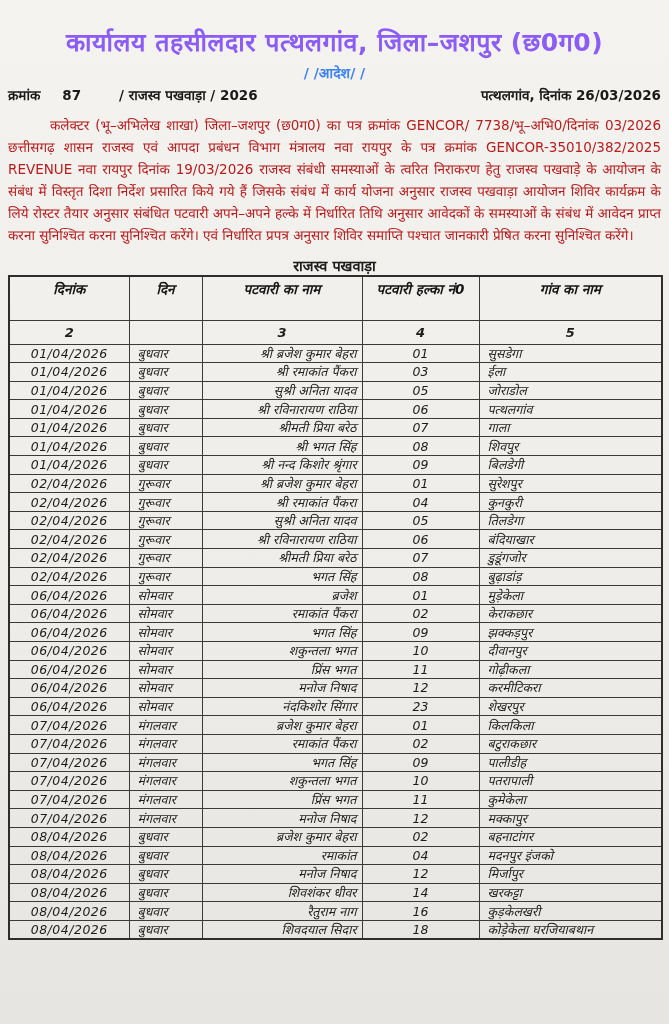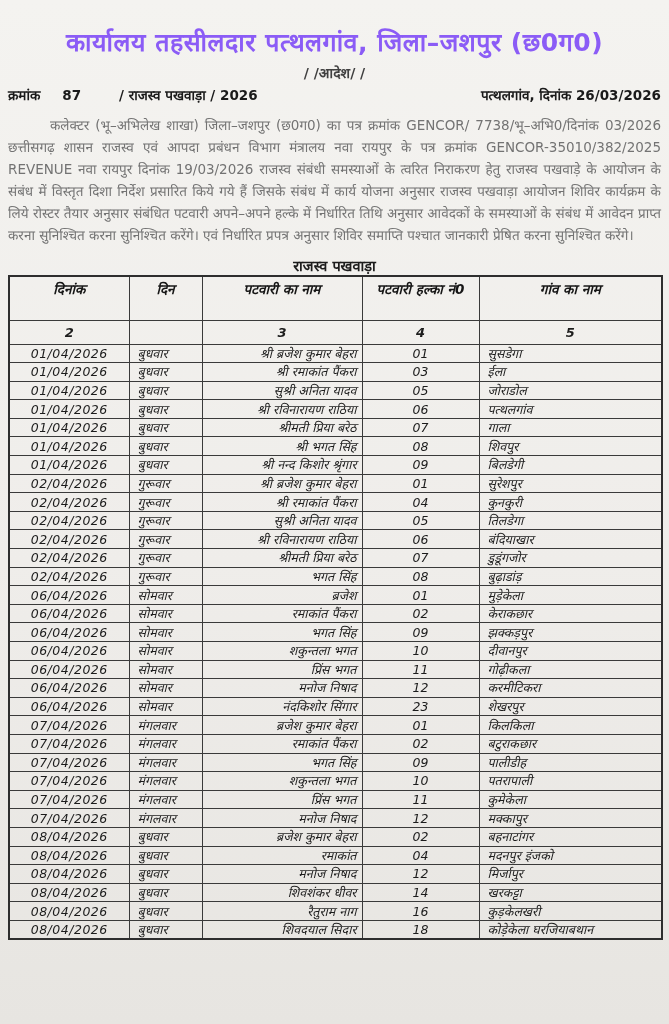--- a/index.html
+++ b/index.html
@@ -23,41 +23,41 @@
     font-weight: 700;
     letter-spacing: 0.5px;
     margin-top: 10px;
     color: #8b5cf6;
   }
   .order-line {
     text-align: center;
     font-size: 14px;
     font-weight: 700;
     margin-top: 5px;
-    color: #404040;
+    color: #3b82f6;
   }
   .ref-line {
     display: flex;
     justify-content: space-between;
     align-items: baseline;
     font-size: 13.5px;
     font-weight: 700;
     margin-top: 4px;
     color: #1a1a1a;
   }
   .ref-left { display: flex; gap: 8px; align-items: baseline; }
   .ref-label { margin-right: 14px; }
   .ref-number { margin-right: 30px; }
   .paragraph {
     margin-top: 10px;
     font-size: 13.5px;
     line-height: 22px;
     text-align: justify;
     text-indent: 42px;
-    color: #737373;
+    color: #b91c1c;
     font-weight: 500;
   }
   .table-title {
     text-align: center;
     font-size: 14.5px;
     font-weight: 700;
     margin-top: 9px;
   }
   .table-subtitle {
     text-align: center;

